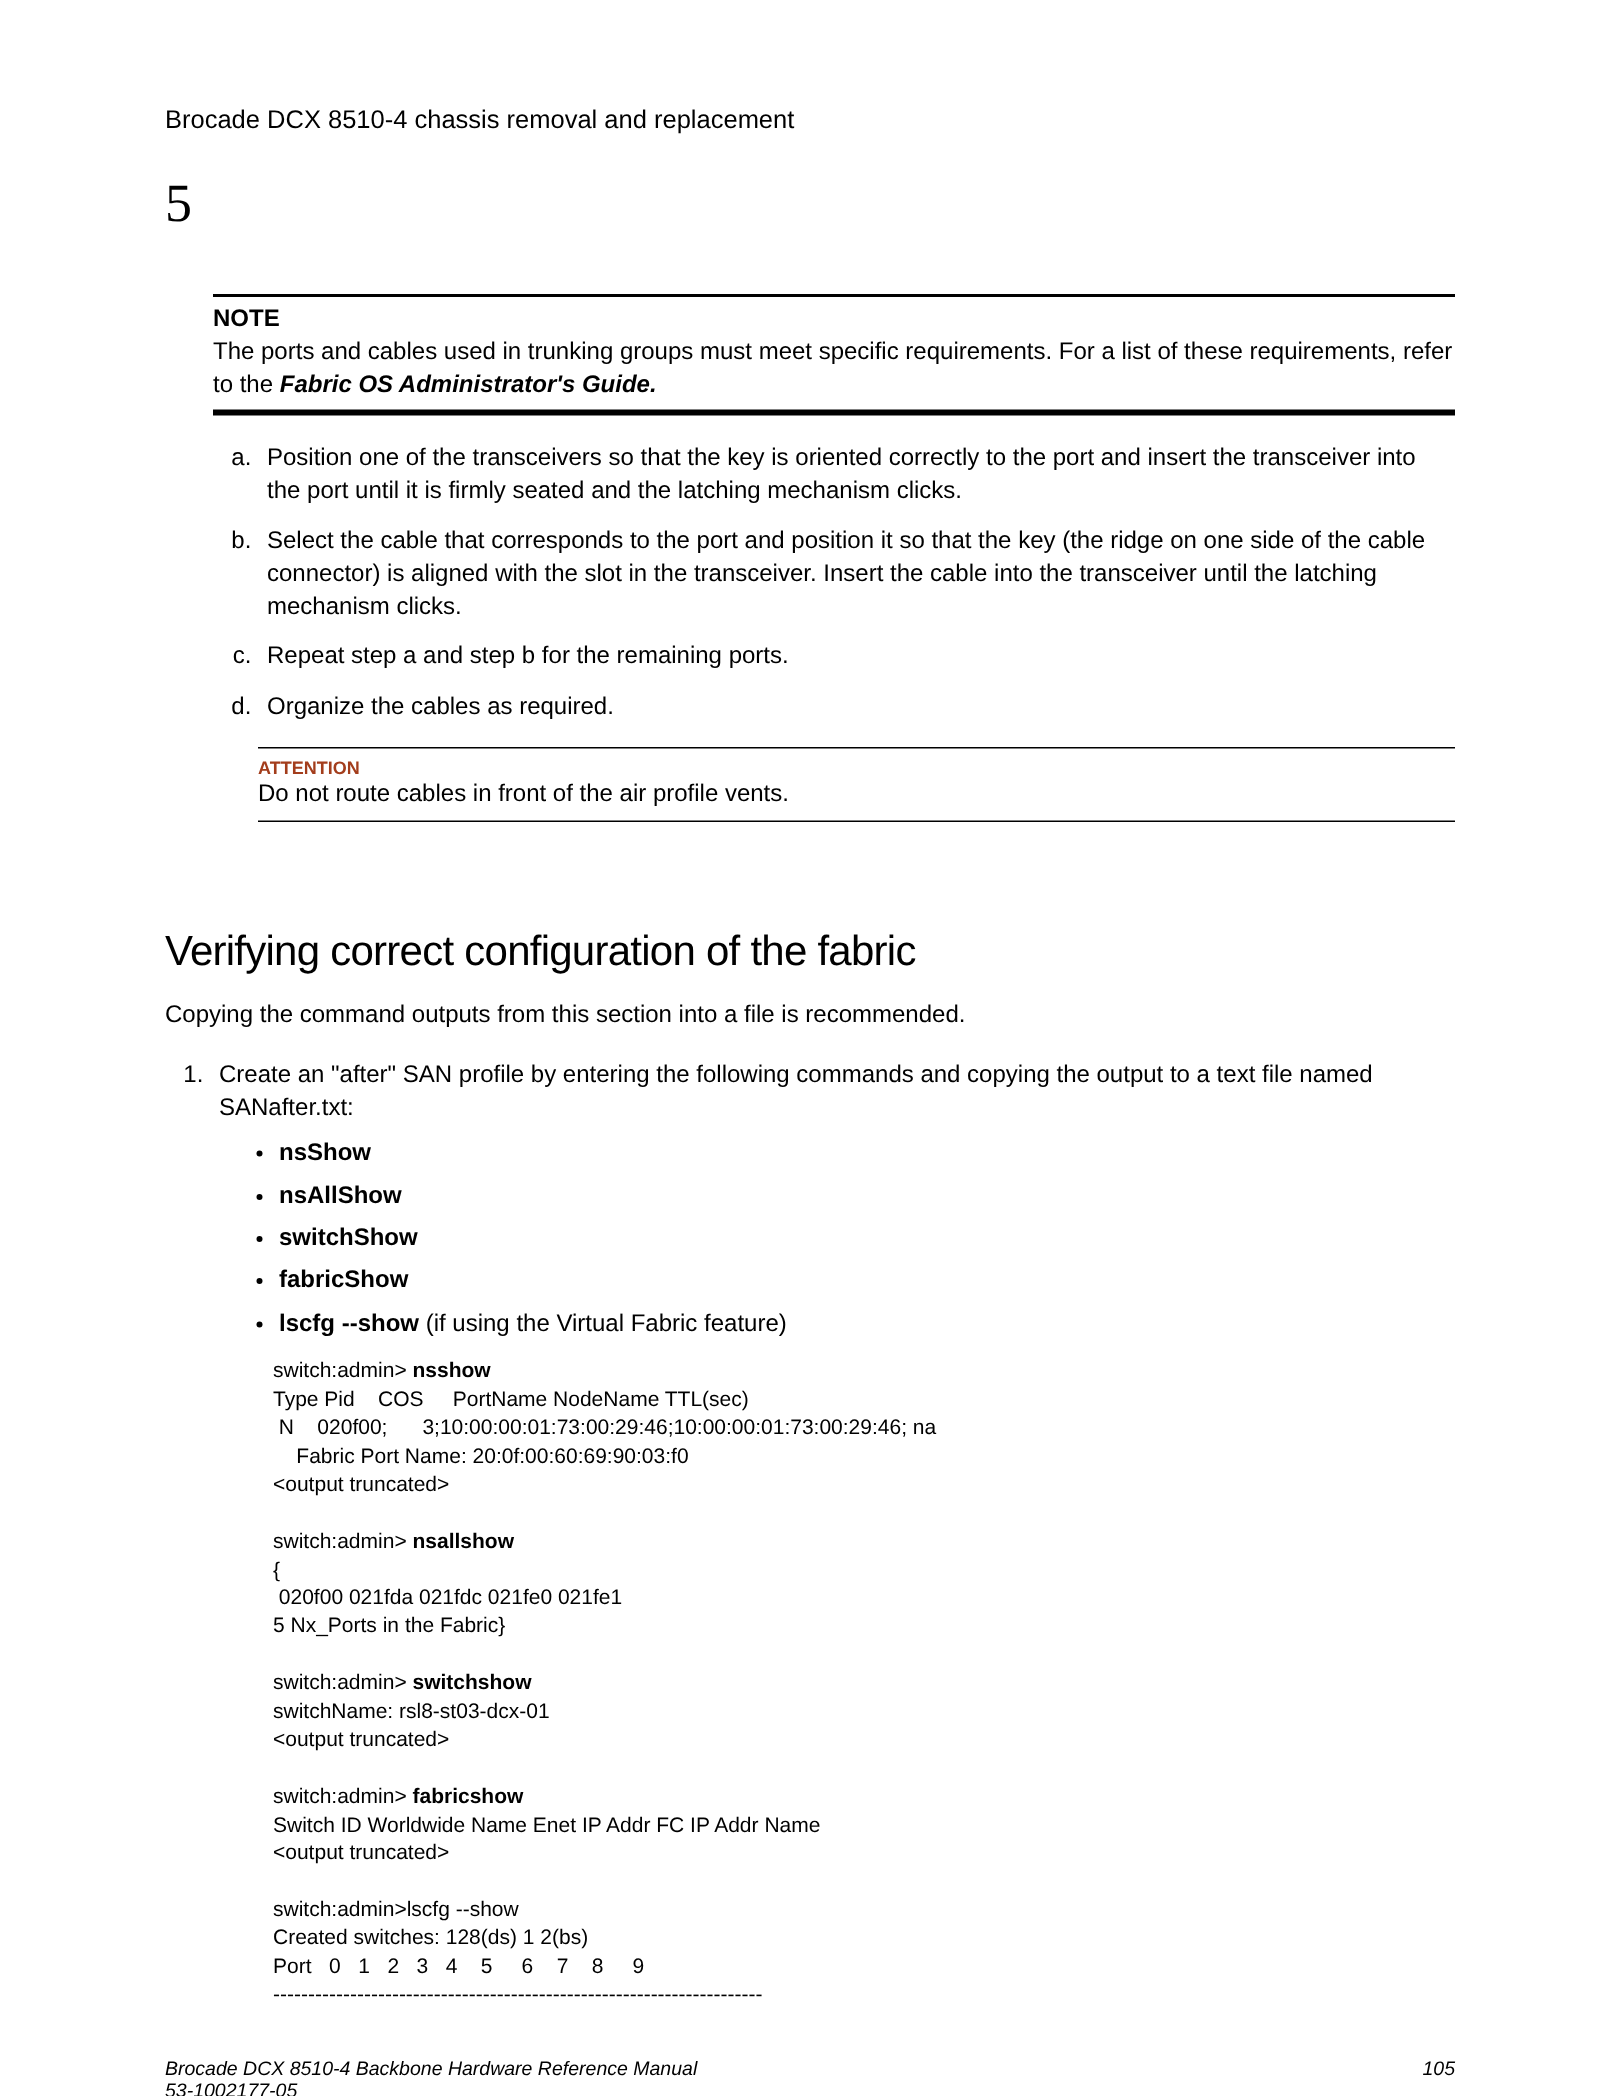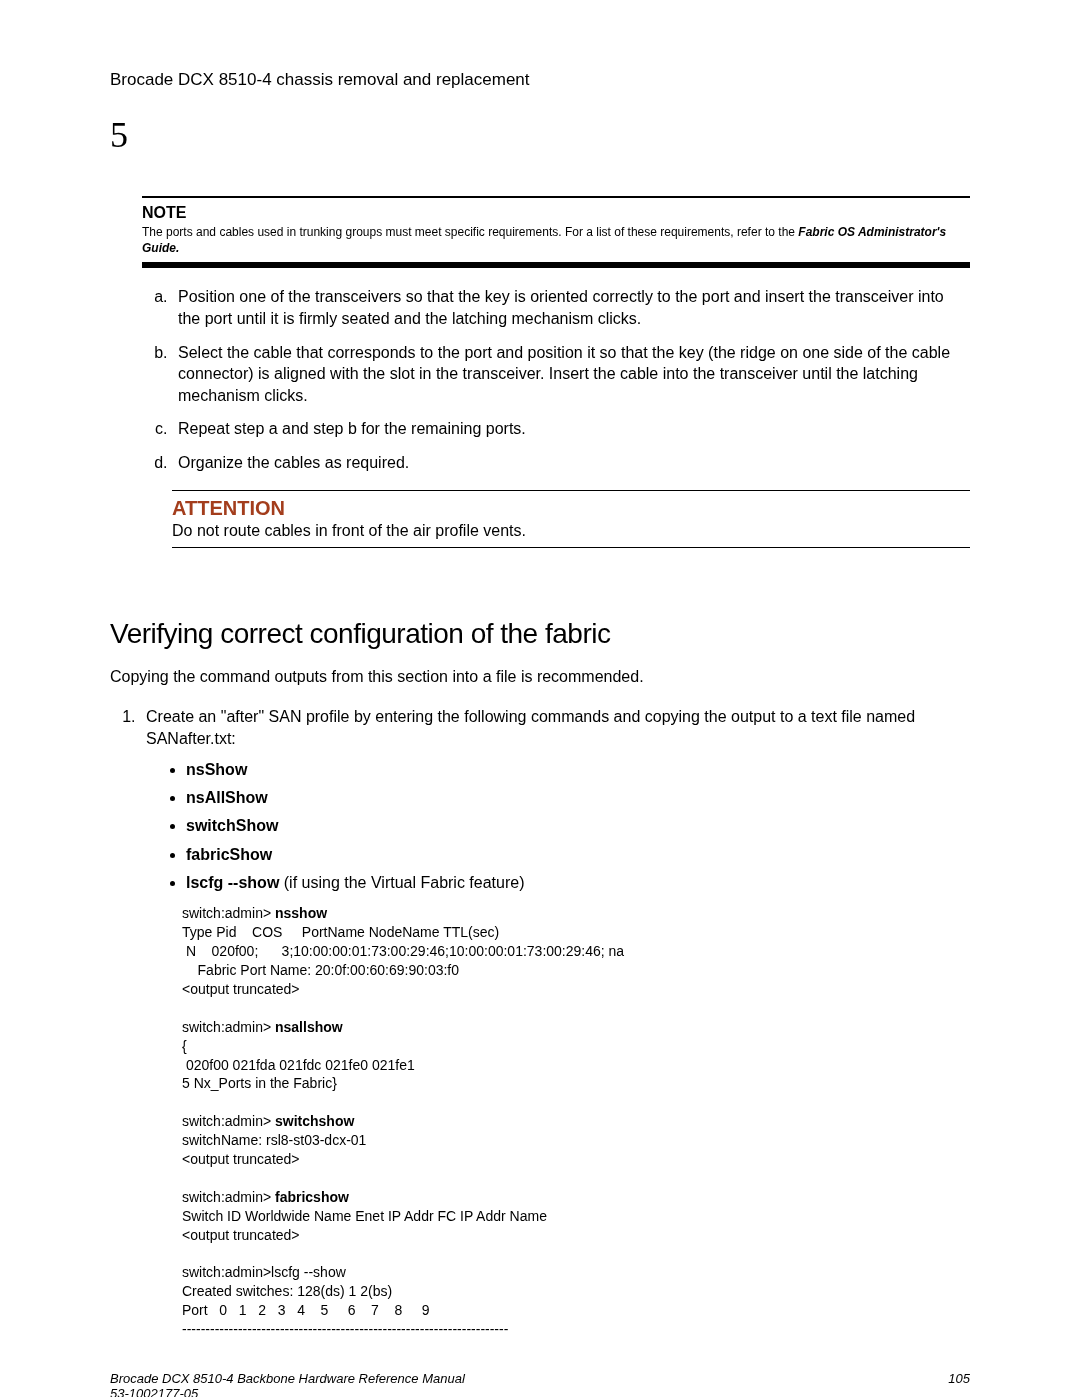--- a/index.html
+++ b/index.html
@@ -25,32 +25,32 @@
   .header-title {
     font-size: 17px;
   }
   .chapter-number {
     font-family: Georgia, 'Times New Roman', serif;
     font-size: 36px;
     font-weight: normal;
   }
   .note-block {
     border-top: 2px solid #000;
-    border-bottom: 6px solid #000000;
+    border-bottom: 4px solid #000000;
     padding: 6px 0 6px 0;
     margin-bottom: 18px;
     margin-left: 32px;
   }
   .note-label {
     font-weight: bold;
     font-size: 16px;
     margin-bottom: 2px;
   }
   .note-text {
-    font-size: 12px;
+    font-size: 16px;
     line-height: 1.35;
   }
   .italic { font-style: italic; }
   .bold { font-weight: bold; }
   .steps-list {
     list-style-type: lower-alpha;
     margin-left: 32px;
     padding-left: 30px;
     font-size: 16px;
     line-height: 1.35;
@@ -59,21 +59,21 @@
   .attention-block {
     border-top: 1px solid #000;
     border-bottom: 1px solid #000;
     padding: 6px 0;
     margin-left: 62px;
     margin-top: 8px;
   }
   .attention-label {
     font-weight: bold;
     color: #a33d1c;
-    font-size: 20px;
+    font-size: 12px;
   }
   .attention-text {
     font-size: 16px;
     line-height: 1.35;
   }
   .section-heading {
     font-family: Liberation Sans, sans-serif;
     font-size: 28px;
     font-weight: normal;
     font-stretch: condensed;

